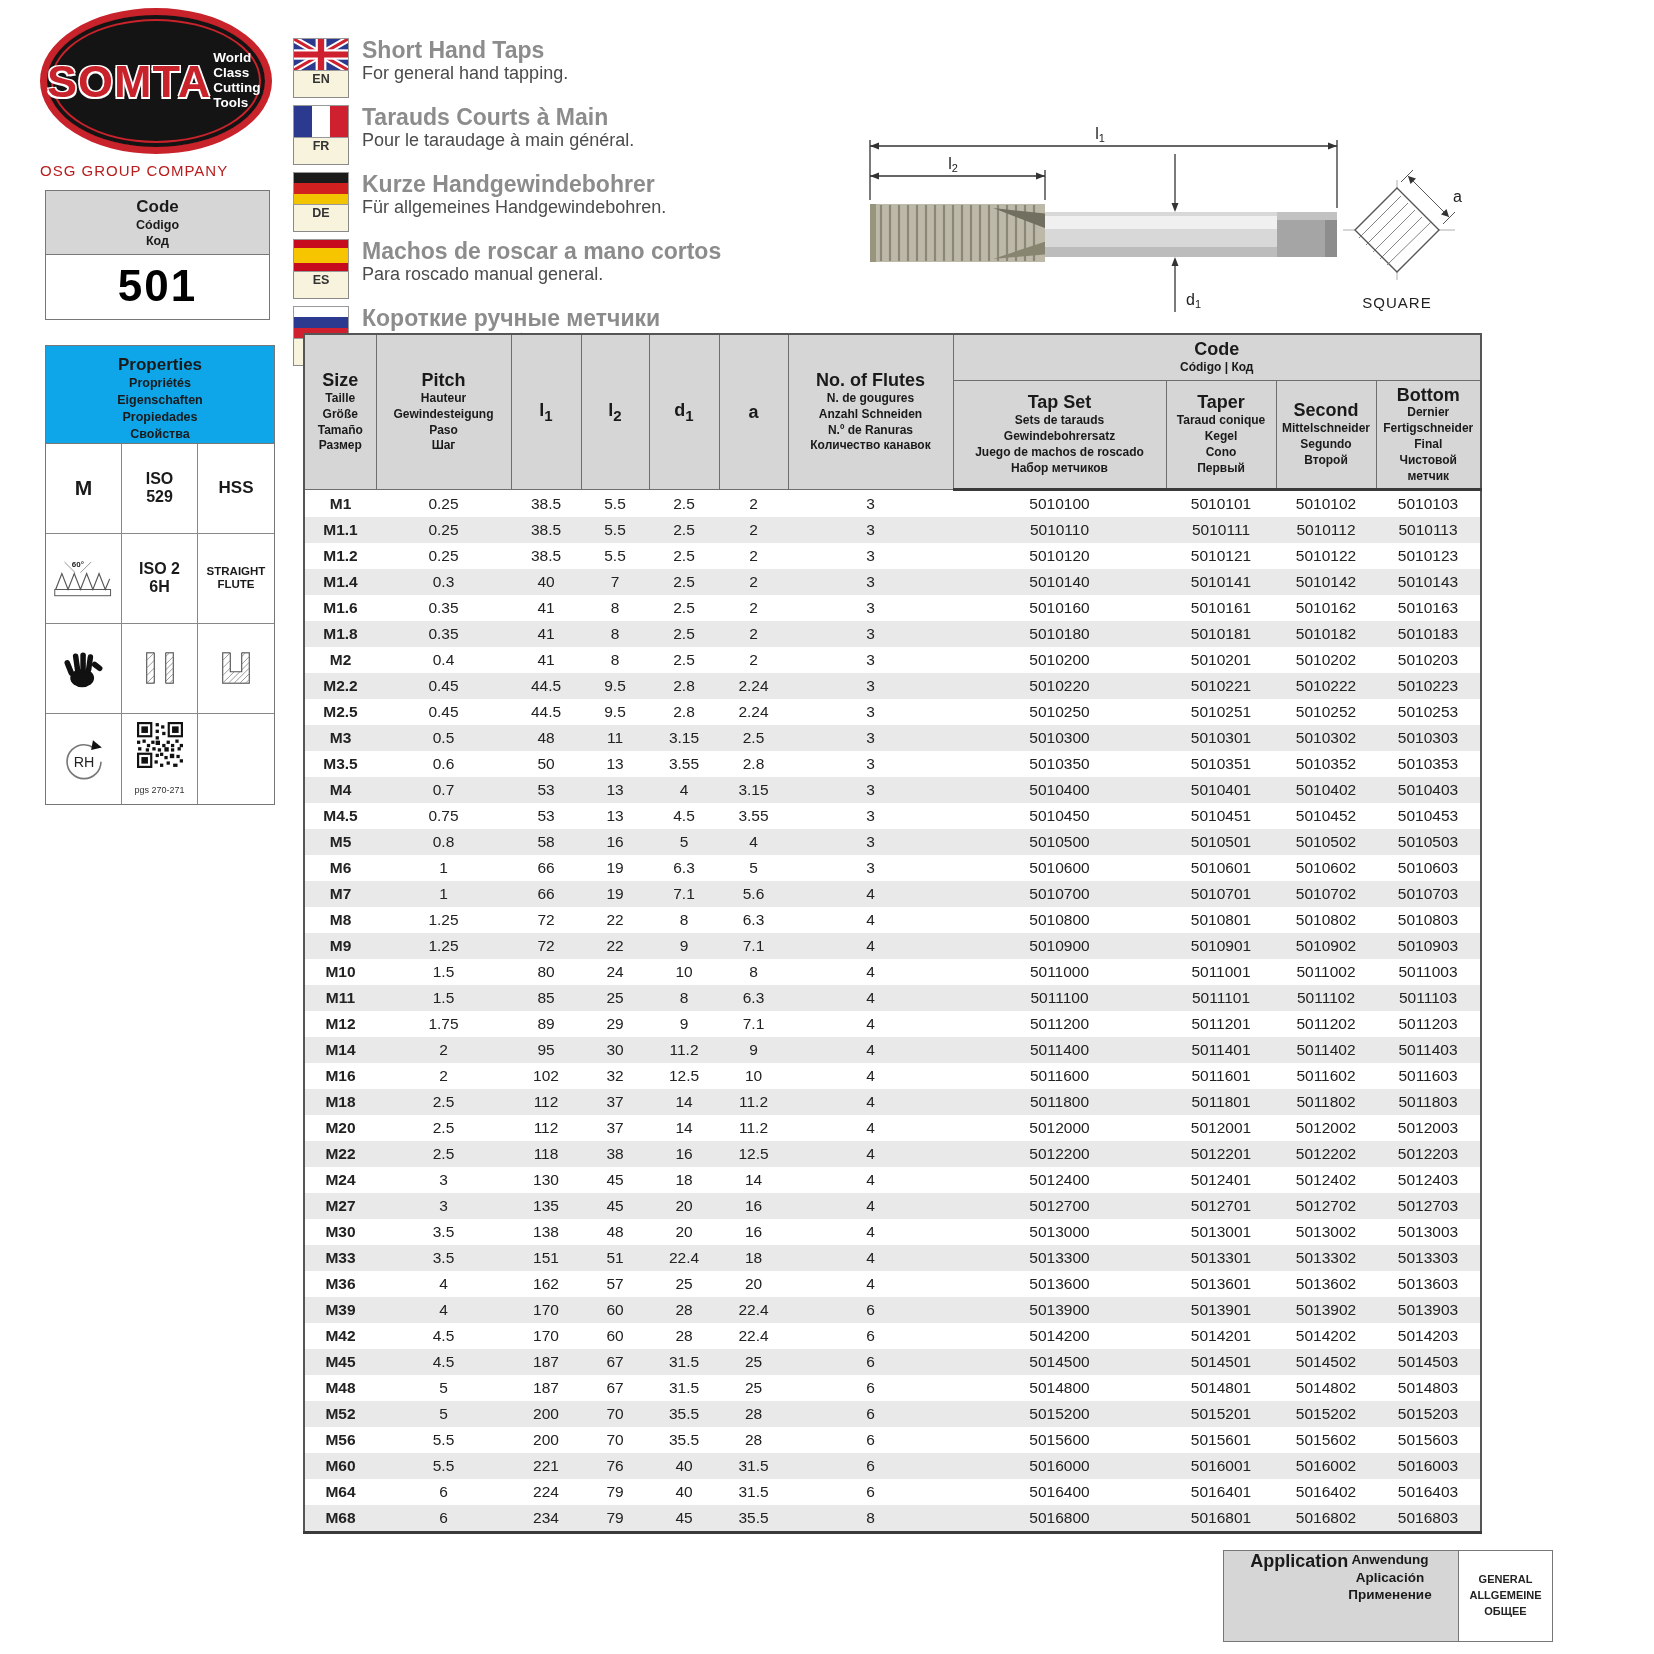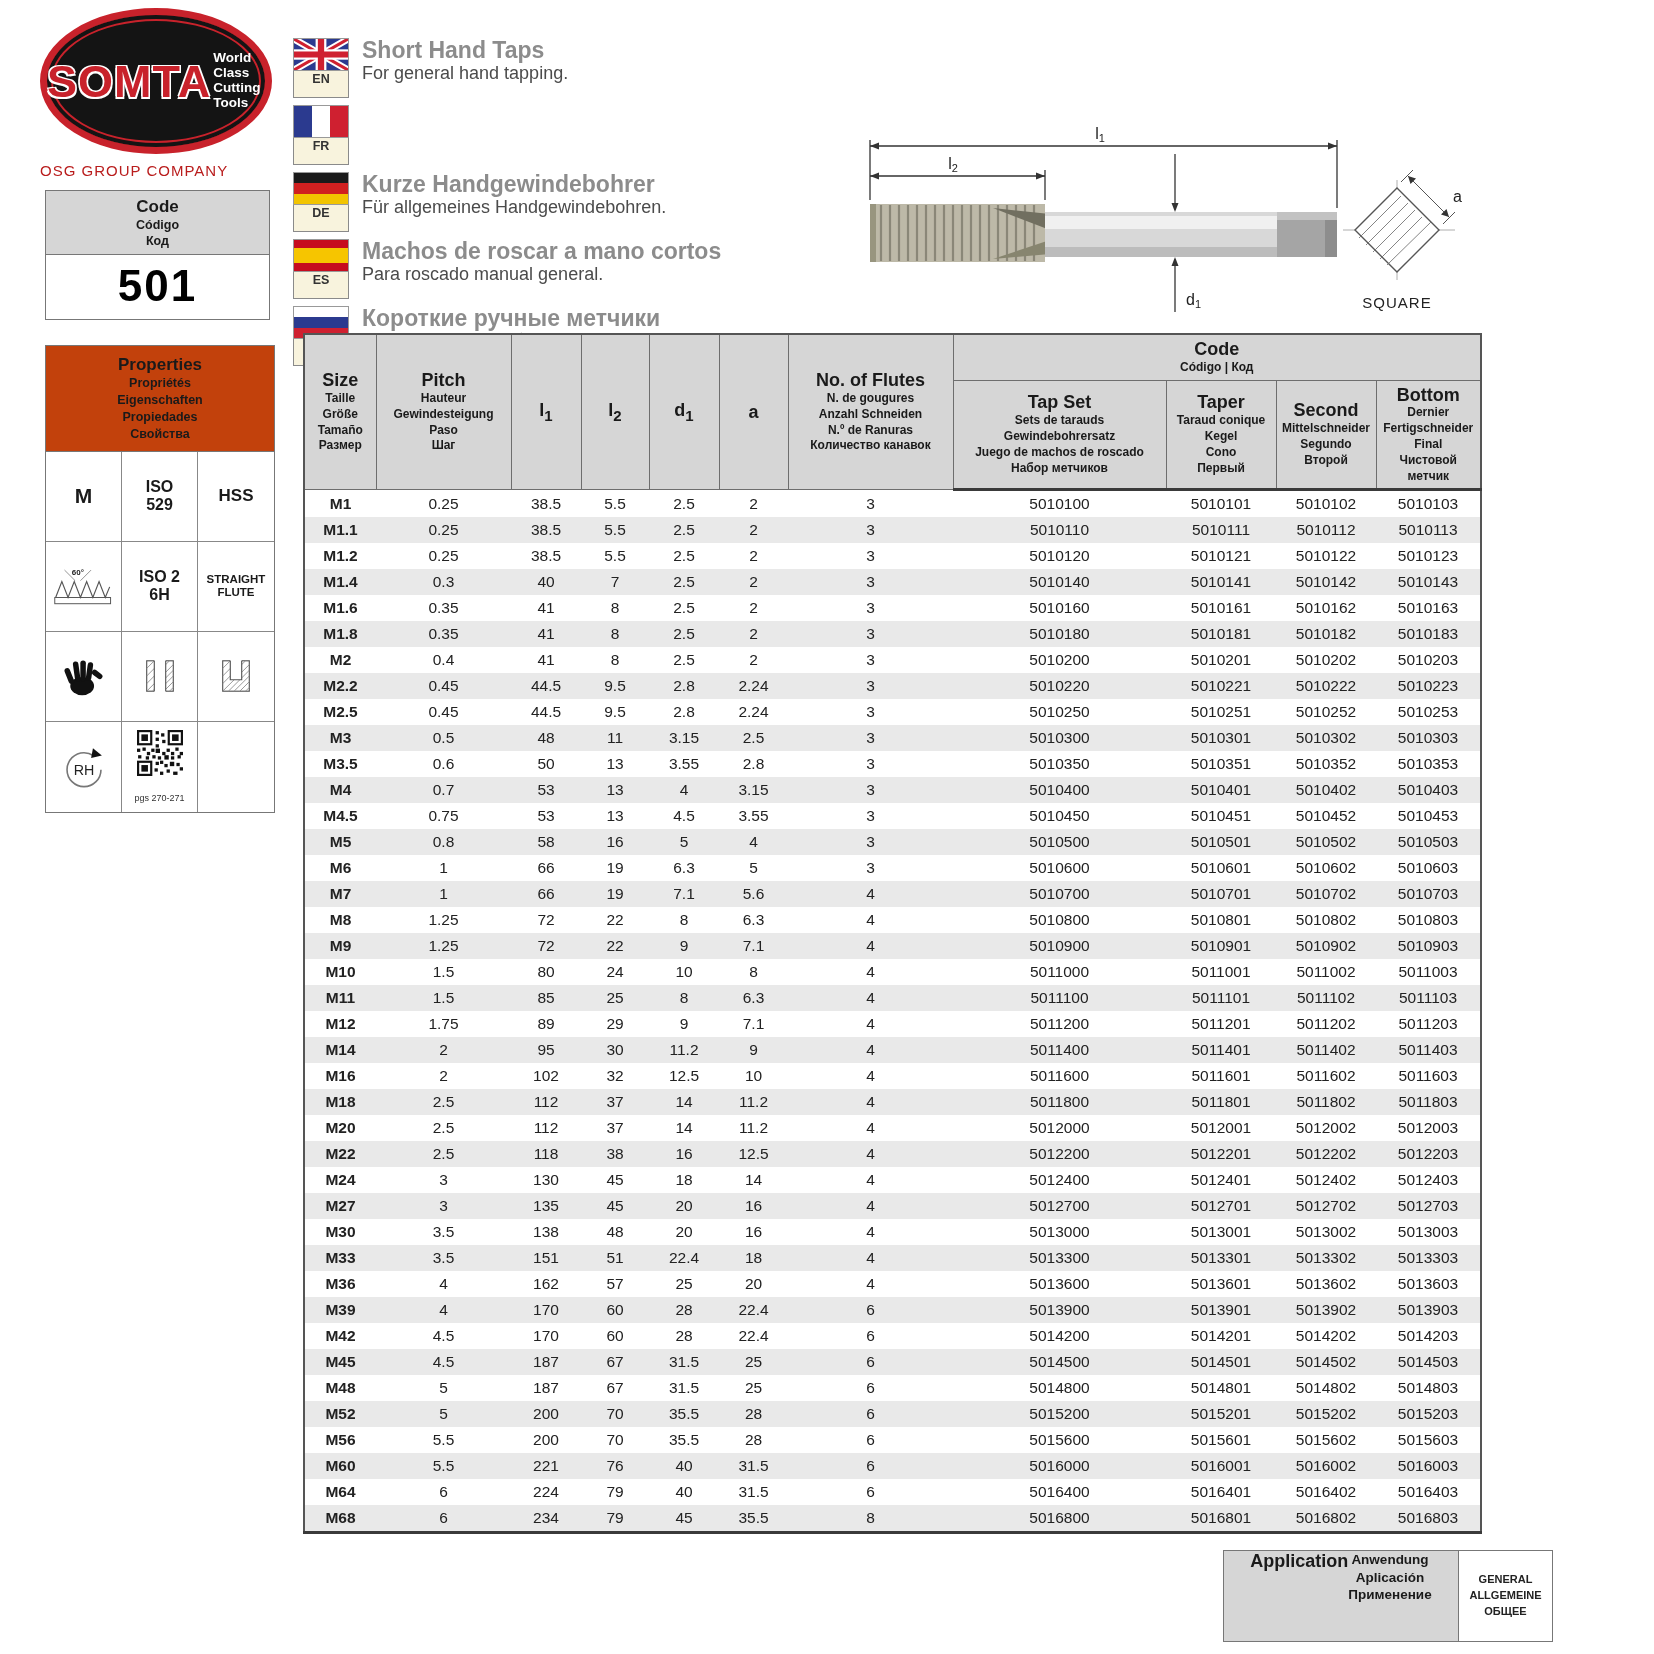--- a/index.html
+++ b/index.html
@@ -21,21 +21,21 @@
   .codebox{position:absolute;left:45px;top:190px;width:225px;height:130px;box-sizing:border-box;
            border:1px solid #777;background:#fff}
   .codebox-head{background:#d6d6d6;border-bottom:1px solid #777;text-align:center;padding:6px 0 5px}
   .codebox-main{font-size:17px;font-weight:bold;line-height:1.15}
   .codebox-alt{font-size:12.5px;font-weight:bold;white-space:pre-line;line-height:1.3}
   .codebox-val{height:62px;display:flex;align-items:center;justify-content:center;
                font-size:44px;font-weight:bold;color:#000000;letter-spacing:2px}
 
   
   .props{position:absolute;left:45px;top:345px;width:230px;box-sizing:border-box;border:1px solid #777;background:#fff}
-  .props-head{background:#c2410c;border-bottom:1px solid #777;text-align:center;padding:9px 0 8px}
+  .props-head{background:#0ea5e9;border-bottom:1px solid #777;text-align:center;padding:9px 0 0}
   .props-head-main{font-size:17px;font-weight:bold;line-height:1.2}
   .props-head-sub{font-size:12.5px;font-weight:bold;white-space:pre-line;line-height:1.35}
   .props-grid{display:grid;grid-template-columns:1fr 1fr 1fr}
   .props-cell{box-sizing:border-box;height:90px;border-right:1px solid #888;border-bottom:1px solid #888;
               display:flex;flex-direction:column;align-items:center;justify-content:center;text-align:center;gap:2px}
   .props-cell:nth-child(3n){border-right:none}
   .props-cell:nth-child(n+10){border-bottom:none}
   .p-m{font-size:21px;font-weight:bold}
   .p-iso{font-size:16px;font-weight:bold;white-space:pre-line;line-height:1.15}
   .p-hss{font-size:17px;font-weight:bold}
@@ -268,20 +268,24 @@
         <div class="lang-title">Short Hand Taps</div>
         <div class="lang-sub">For general hand tapping.</div>
       </div>
     </div>
 
     <div class="lang-row">
       <div class="flag-stack">
         <span class="flag flag-fr"></span>
         <div class="lang-code">FR</div>
       </div>
+      <div class="lang-text">
+        <div class="lang-title">Tarauds Courts à Main</div>
+        <div class="lang-sub">Pour le taraudage à main général.</div>
+      </div>
     </div>
 
     <div class="lang-row">
       <div class="flag-stack">
         <span class="flag flag-de"></span>
         <div class="lang-code">DE</div>
       </div>
       <div class="lang-text">
         <div class="lang-title">Kurze Handgewindebohrer</div>
         <div class="lang-sub">Für allgemeines Handgewindebohren.</div>

